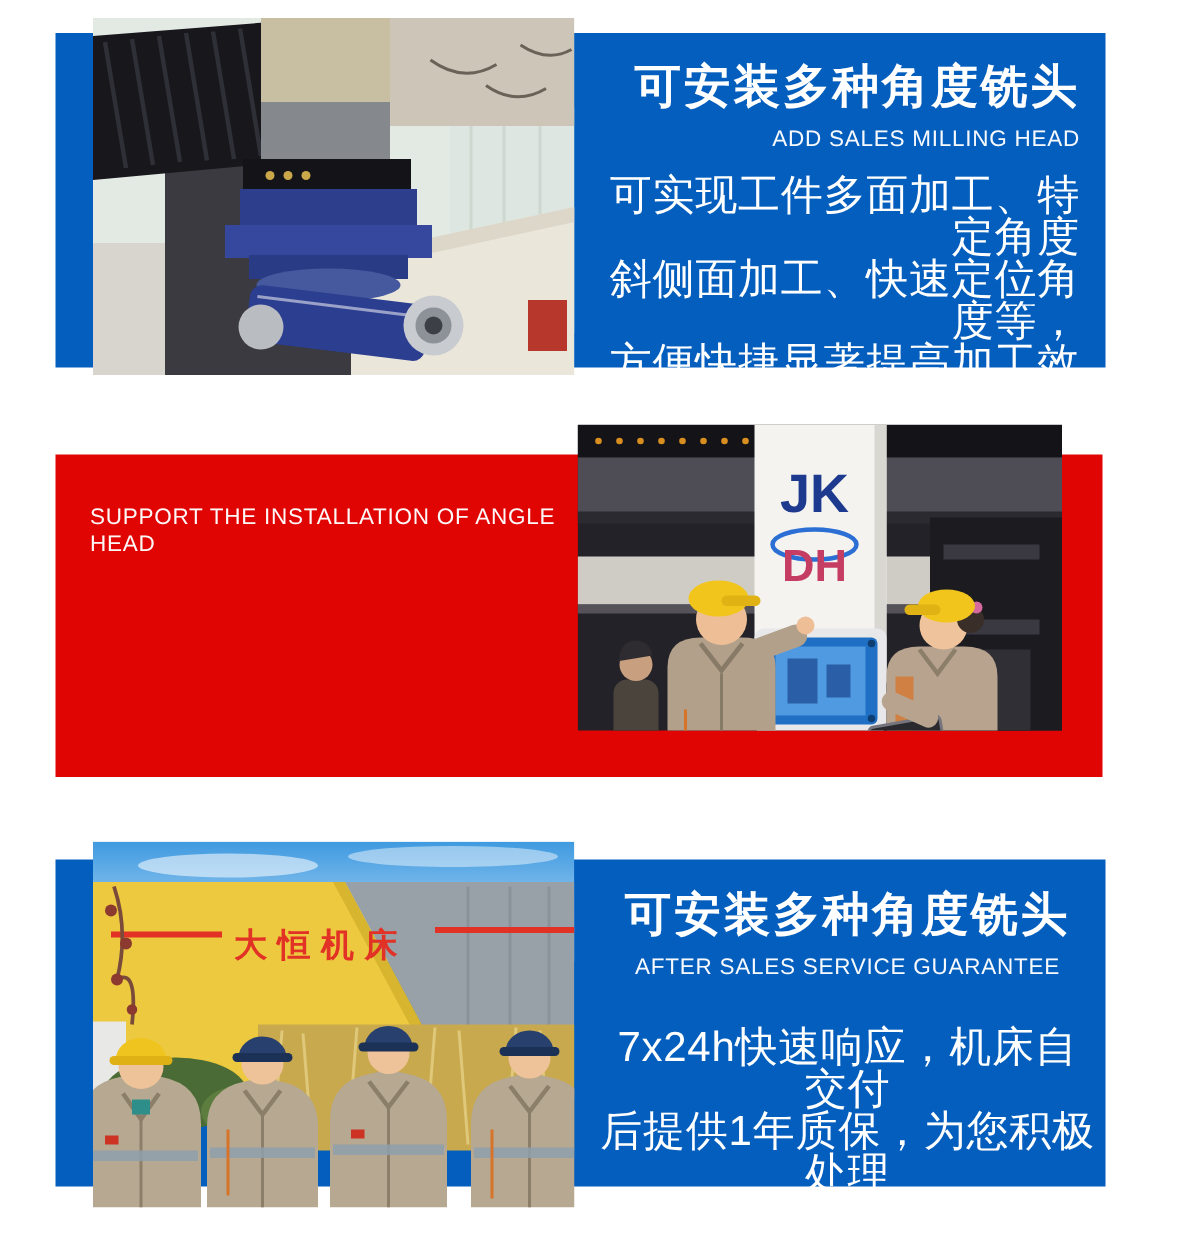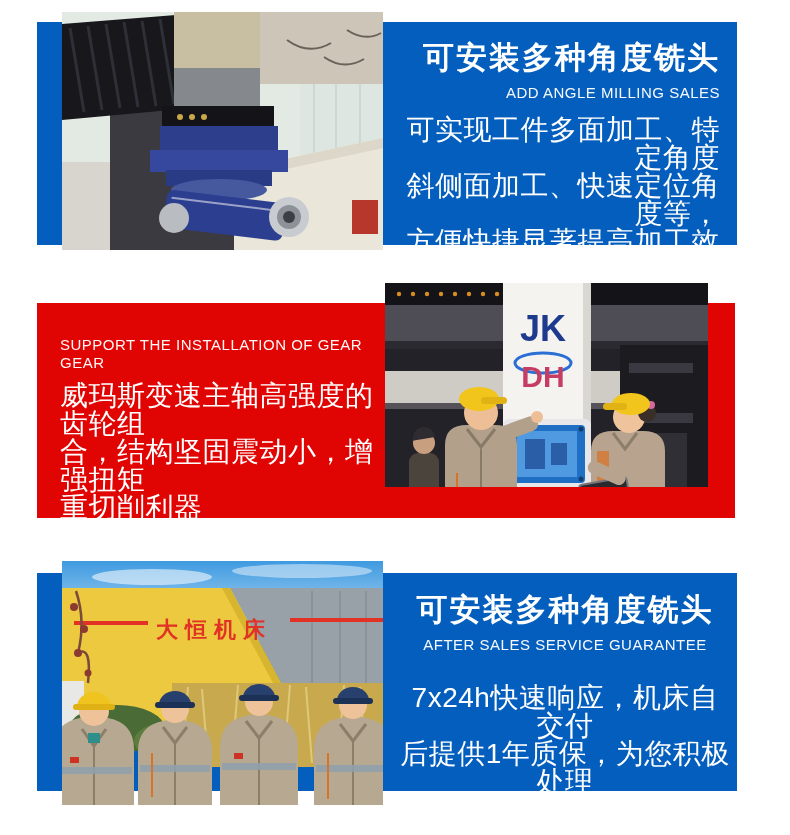--- a/index.html
+++ b/index.html
@@ -80,21 +80,21 @@
         </g>
         <circle cx="112" cy="206" r="15" fill="#b9bdc2"></circle>
         <circle cx="227" cy="205" r="20" fill="#c8ccd0"></circle>
         <circle cx="227" cy="205" r="12" fill="#8d9298"></circle>
         <circle cx="227" cy="205" r="6" fill="#3c4046"></circle>
       </svg>
     </figure>
 
     <div class="copy s1 align-right" style="left:390px;top:40px;width:330px;">
       <h2 class="title">可安装多种角度铣头</h2>
-      <div class="subtitle">ADD ANGLE MILLING SALES</div>
+      <div class="subtitle">ADD SALES MILLING HEAD</div>
       <p class="body">可实现工件多面加工、特定角度
 斜侧面加工、快速定位角度等，
 方便快捷显著提高加工效率</p>
     </div>
   </section>
 
   <section>
     <div class="panel red" style="left:37px;top:303px;width:698px;height:215px;"></div>
 
     <figure class="photo" style="left:385px;top:283px;width:323px;height:204px;">
@@ -159,24 +159,21 @@
           <circle cx="244" cy="134" r="16" fill="#efc49c"></circle>
           <circle cx="262" cy="130" r="9" fill="#3a2f28"></circle>
           <circle cx="266" cy="122" r="4" fill="#d46a9e"></circle>
           <ellipse cx="246" cy="121" rx="19" ry="11" fill="#f2c51d"></ellipse>
           <rect x="218" y="120" width="24" height="7" rx="3.5" fill="#e0b214"></rect>
         </g>
       </svg>
     </figure>
 
     <div class="copy s2 align-left" style="left:60px;top:327px;width:322px;">
-      <div class="subtitle">SUPPORT THE INSTALLATION OF GEAR GEAR</div>
-      <p class="body">威玛斯变速主轴高强度的齿轮组
-合，结构坚固震动小，增强扭矩
-重切削利器</p>
+      <div class="subtitle">SUPPORT THE INSTALLATION OF ANGLE HEAD</div>
     </div>
   </section>
 
   <section>
     <div class="panel blue" style="left:37px;top:573px;width:700px;height:218px;"></div>
 
     <figure class="photo" style="left:62px;top:561px;width:321px;height:260px;">
       <svg width="321" height="244" viewBox="0 0 321 244">
         <defs>
           <linearGradient id="sky" x1="0" y1="0" x2="0" y2="1">

